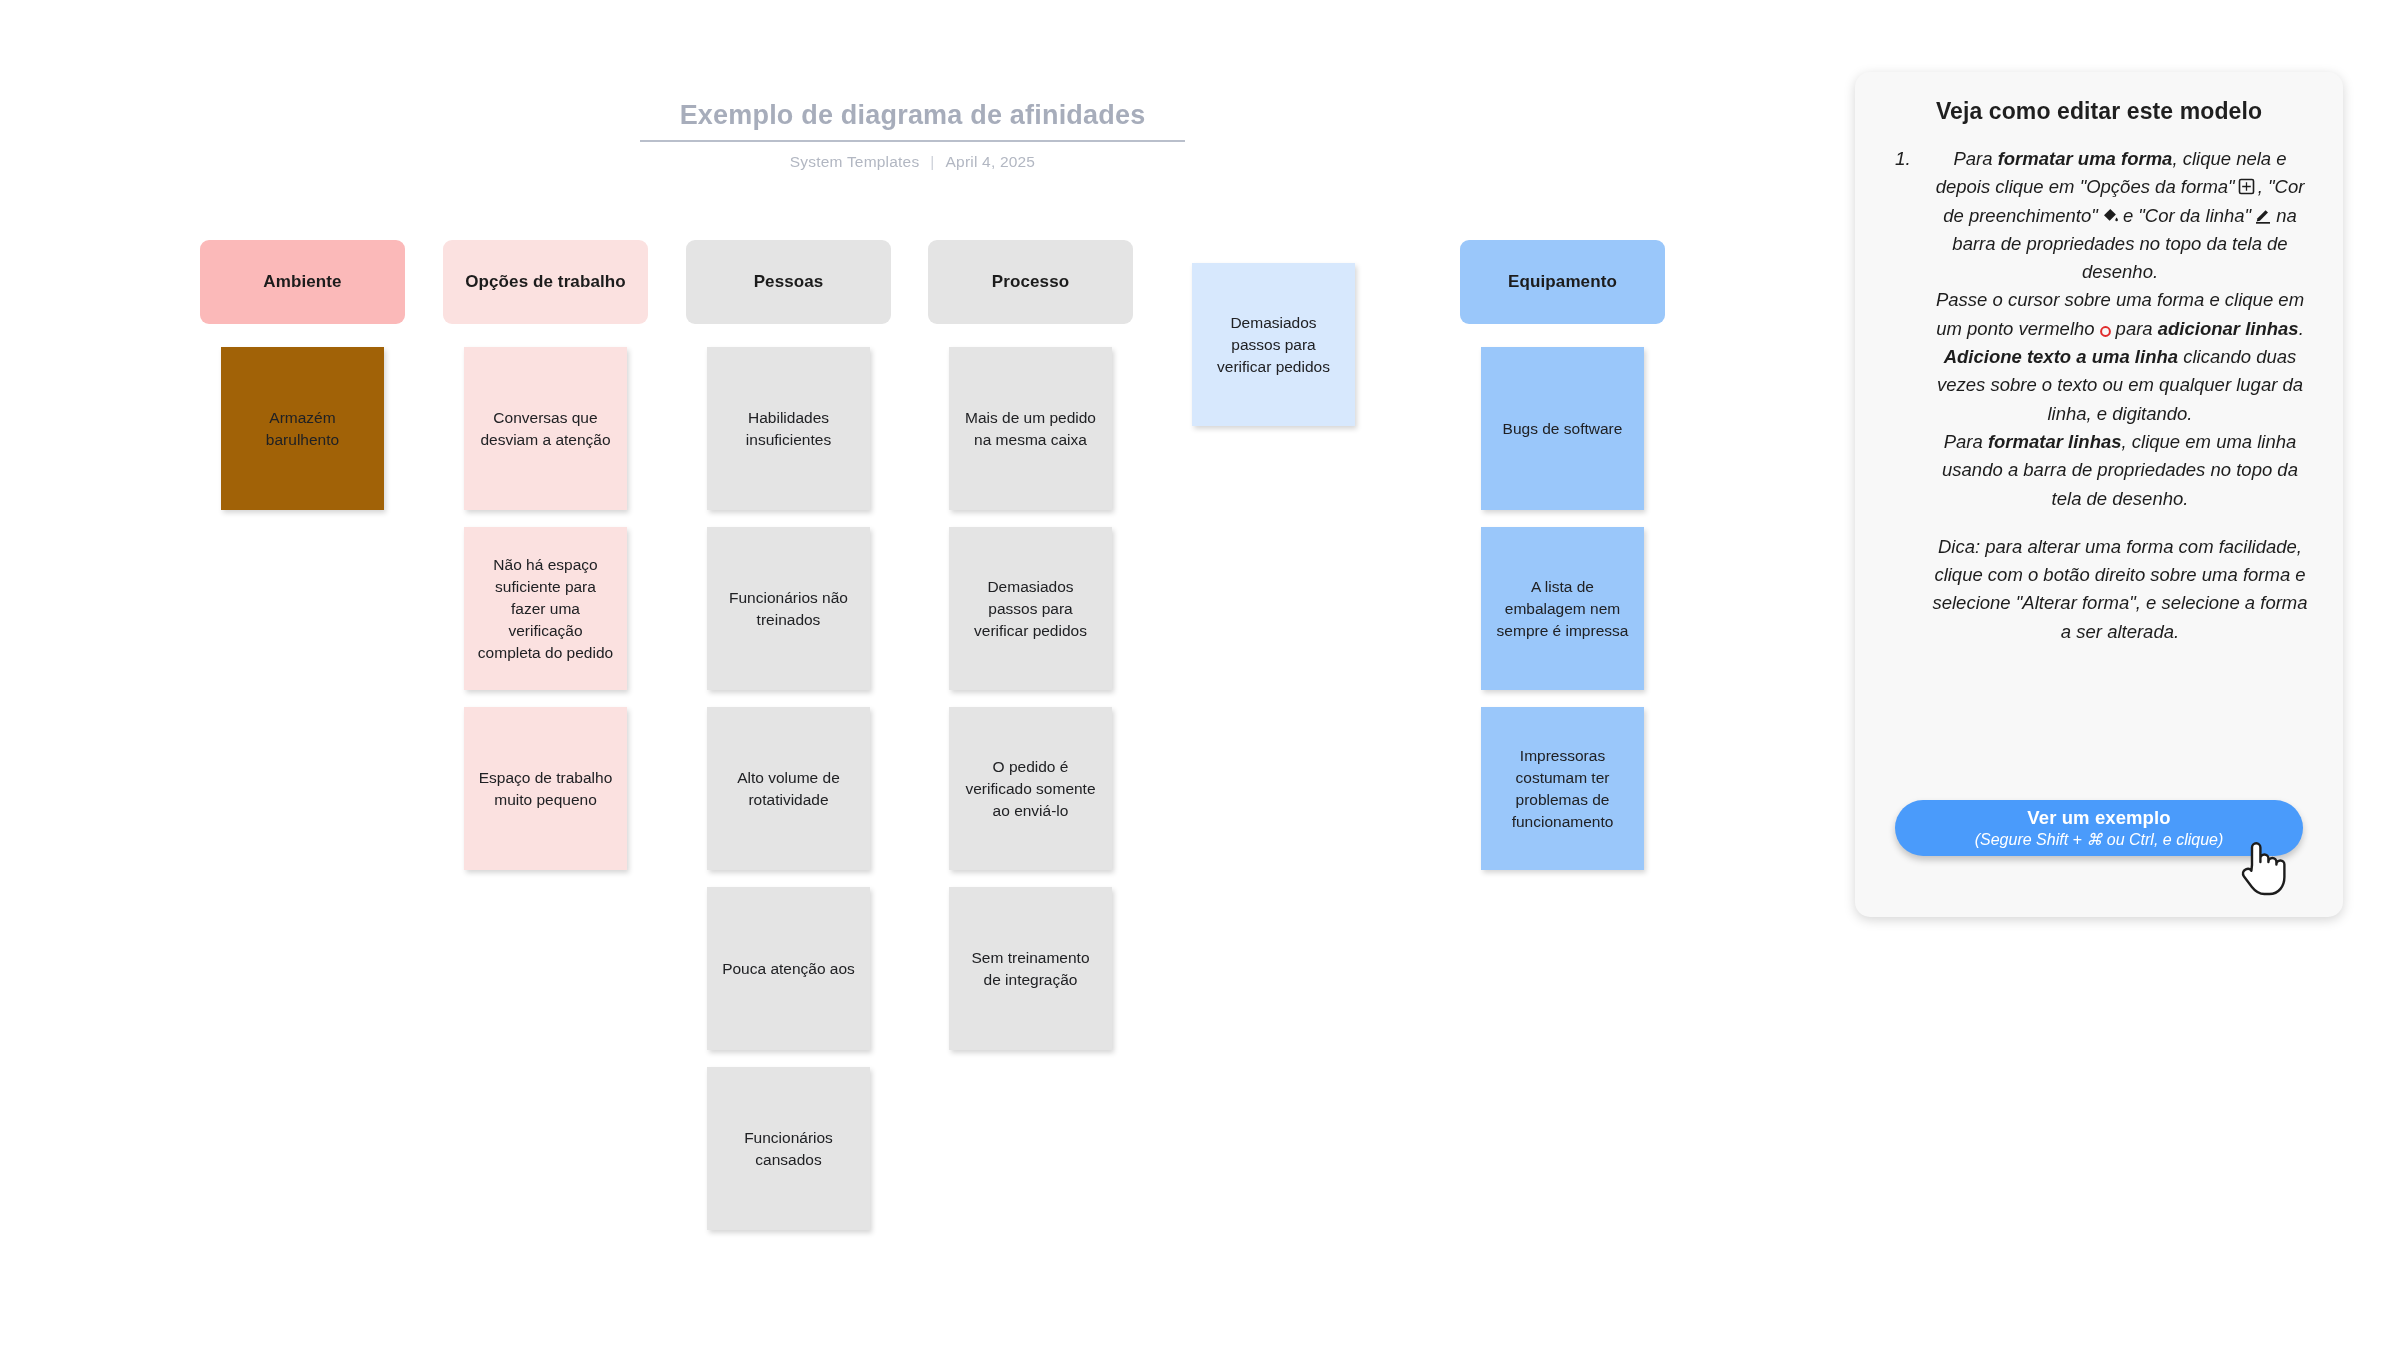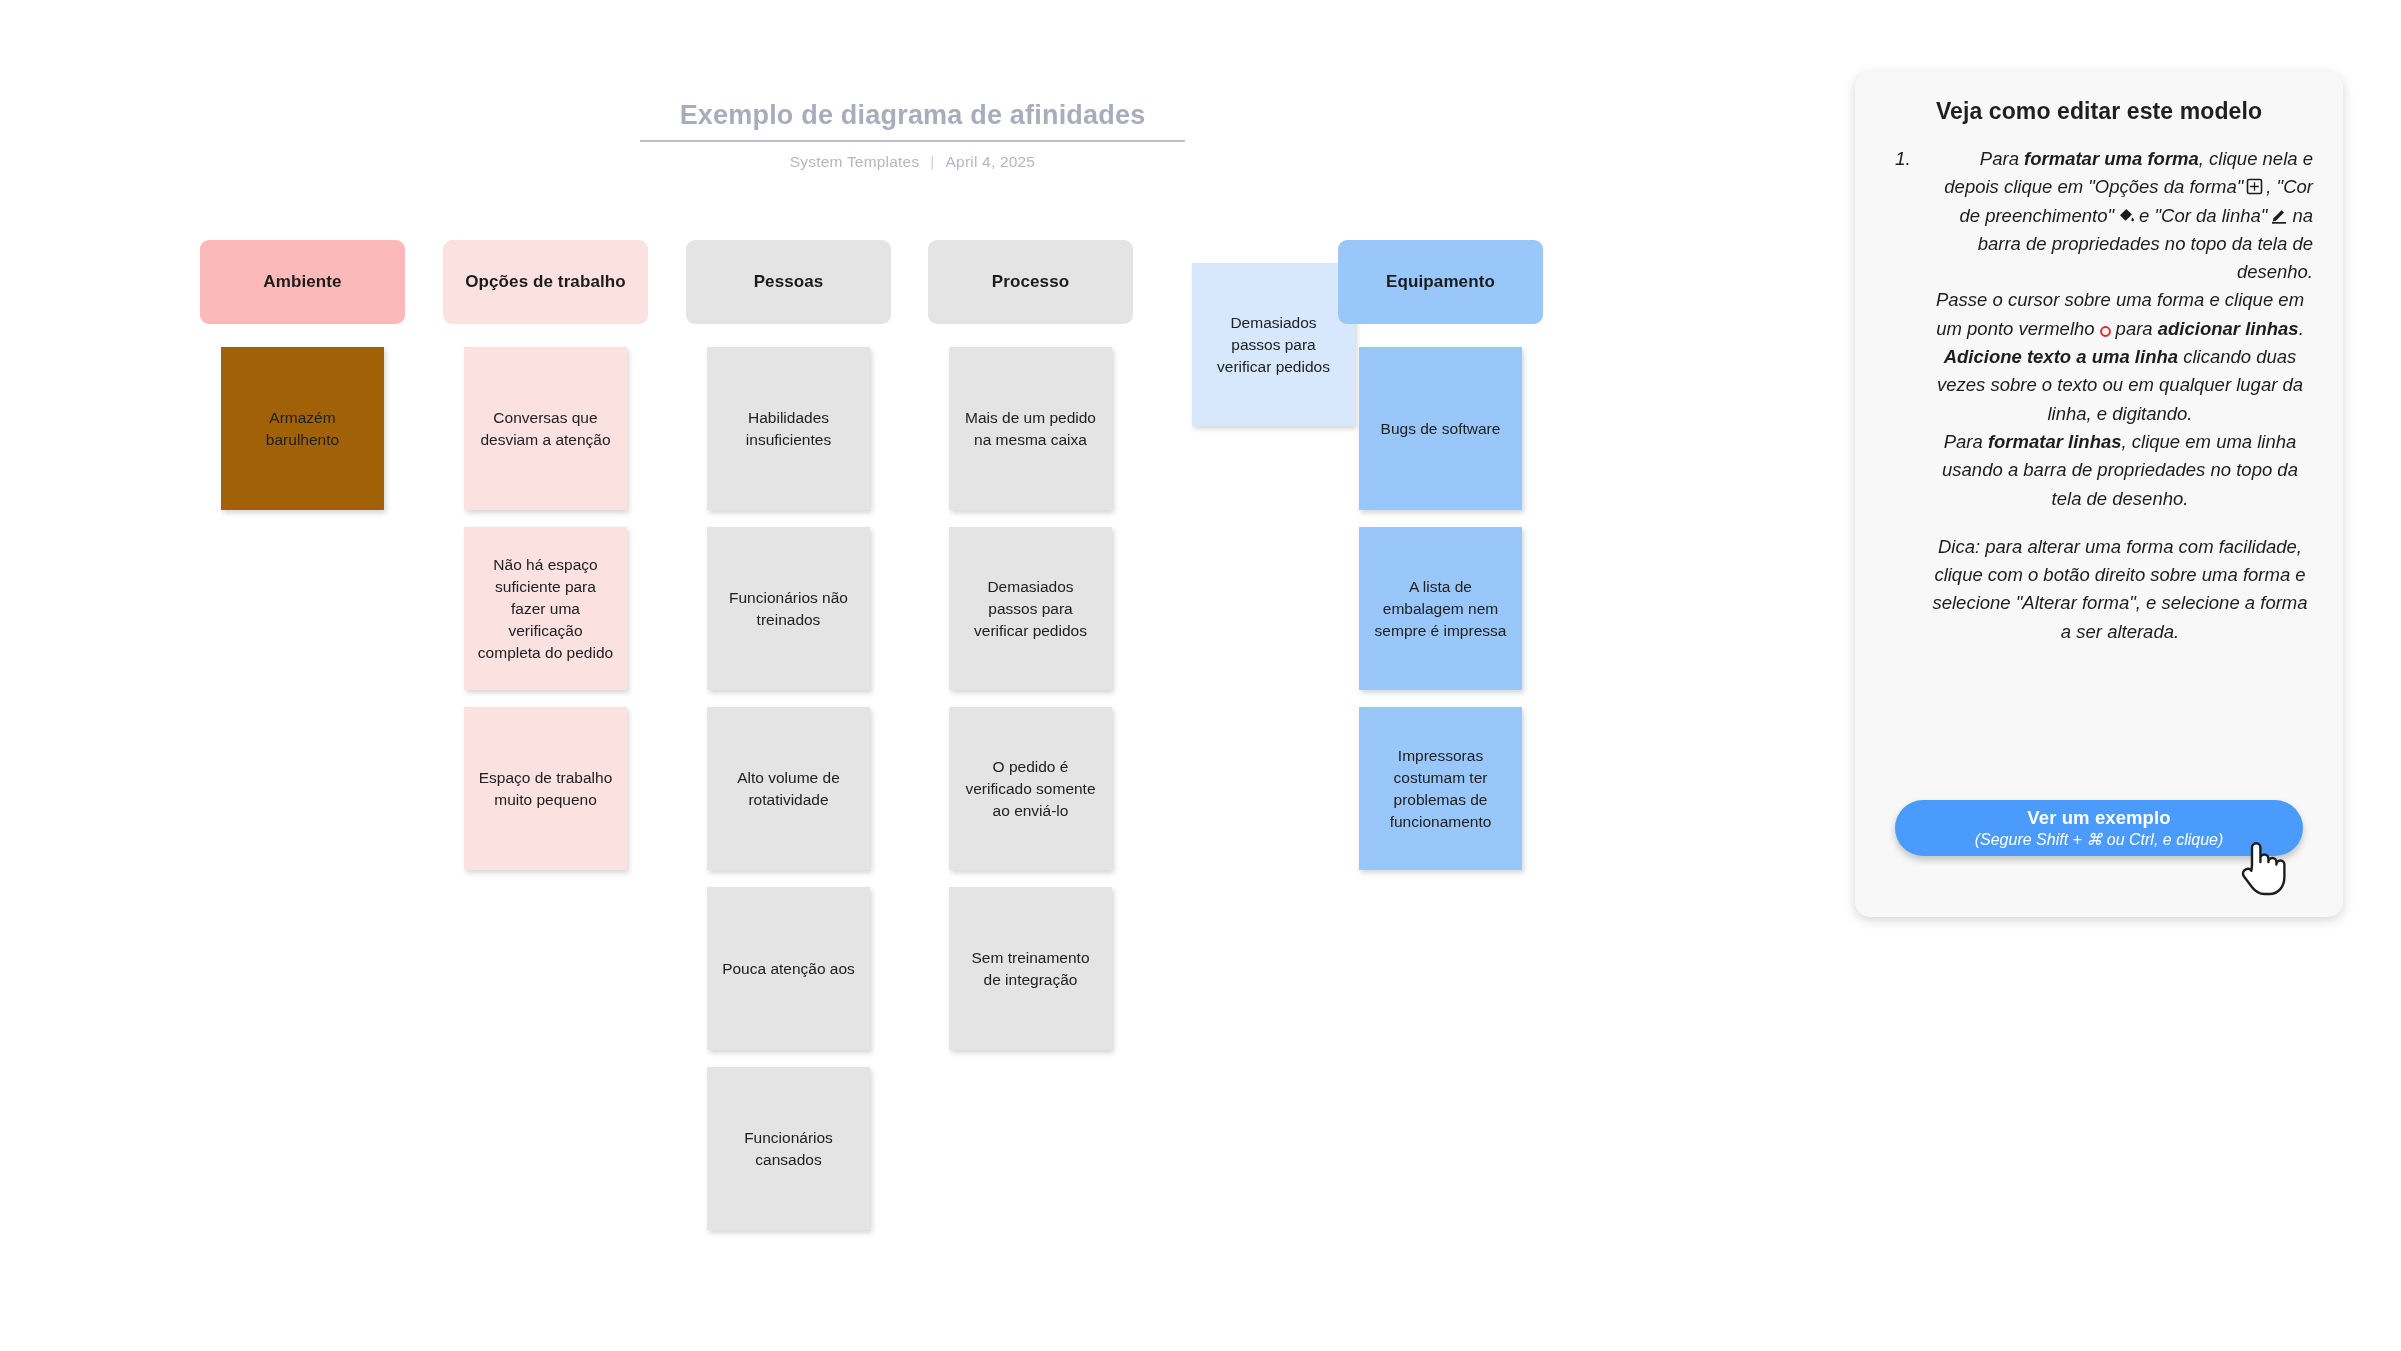--- a/index.html
+++ b/index.html
@@ -55,21 +55,21 @@
   }
   #panel-list{display:flex;align-items:flex-start;}
   #list-marker{
     font-style:italic;font-size:19px;color:#222;width:42px;flex:none;
     padding-left:10px;box-sizing:border-box;line-height:1.5;
   }
   #panel-body{
     flex:1;font-style:italic;font-size:18.5px;line-height:1.53;color:#1d1d1d;
     text-align:center;
   }
-  #panel-body .p1{text-align:right;}
+  #panel-body .p1{text-align:center;}
   #panel-body b{font-weight:bold;}
   #panel-body p{margin:0;}
   #panel-body .tip{margin-top:20px;}
 
   .ico{display:inline-block;vertical-align:-2px;margin:0 3px;}
   .ico svg{display:block;}
 
   #cta{
     position:absolute;left:1895px;top:800px;width:408px;height:56px;
     background:#4a9bfb;border-radius:32px;
@@ -224,21 +224,21 @@
           <div class="note" style="background: rgb(215, 232, 253);"></div>
         </div>
         <div class="note-slot empty">
           <div class="note" style="background: rgb(215, 232, 253);"></div>
         </div>
         <div class="note-slot empty">
           <div class="note" style="background: rgb(215, 232, 253);"></div>
         </div>
       </div>
     </div>
-    <div class="column" style="left: 1338px;">
+    <div class="column" style="left: 1460px;">
       <div class="col-header" style="background: rgb(154, 199, 250);">
         <span>Equipamento</span>
       </div>
       <div class="notes" style="margin-top: 23px;">
         <div class="note-slot">
           <div class="note" style="background: rgb(154, 199, 250);">
             <span>Bugs de software</span>
           </div>
         </div>
         <div class="note-slot">

